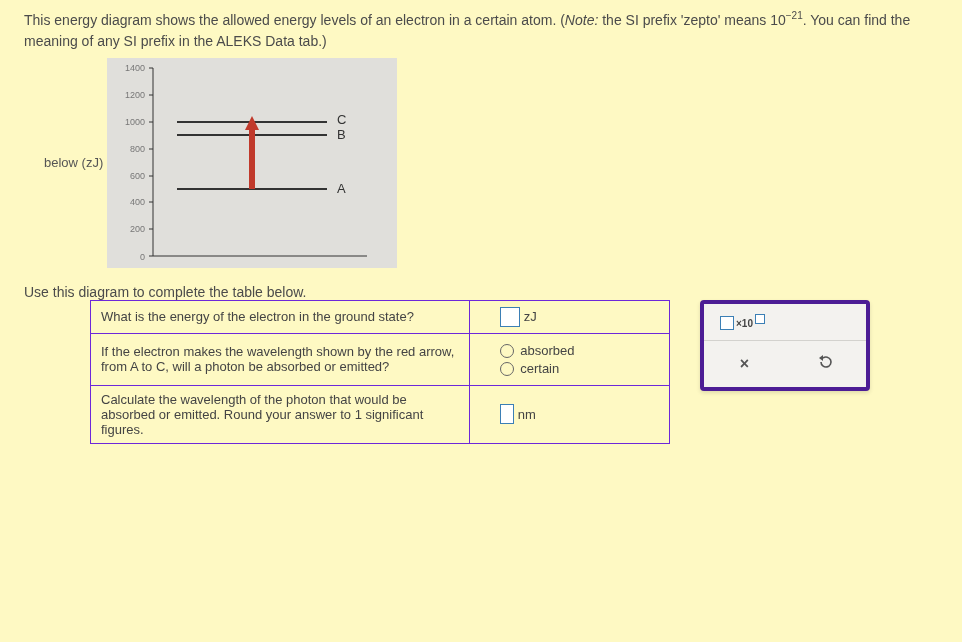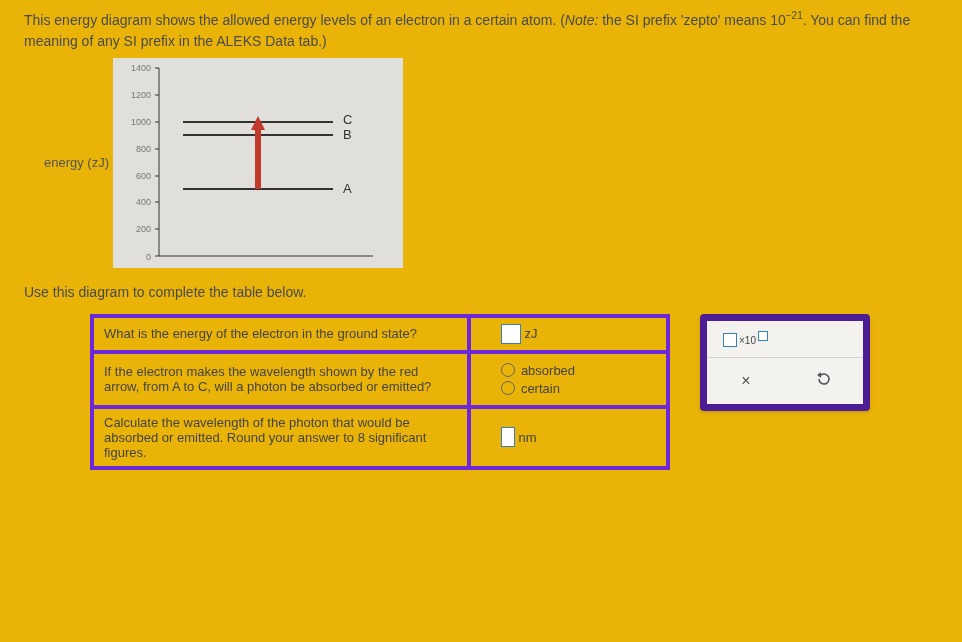--- a/index.html
+++ b/index.html
@@ -10,21 +10,21 @@
     height: 642px;
     background: #dcdbd7;
     font-family: Arial, Helvetica, sans-serif;
     font-size: 13px;
     color: #3a3a3a;
     overflow: hidden;
   }
   .page {
     width: 962px;
     height: 642px;
-    background: #eab308;
+    background: #fef9c3;
     padding: 8px 24px 10px 24px;
   }
   .intro {
     font-size: 14px;
     color: #4b4b4b;
     line-height: 1.5;
   }
   .intro sup { font-size: 10px; }
   .chart-row {
     display: flex;
@@ -40,34 +40,33 @@
   .chart-box {
     width: 290px;
     height: 210px;
     position: relative;
     background: #e0dfdb;
   }
   .prompt2 {
     font-size: 14px;
     color: #4b4b4b;
     margin-top: 16px;
-    margin-bottom: 14px;
   }
   .lower-row {
     display: flex;
     gap: 30px;
     align-items: flex-start;
   }
   table.answers {
     border-collapse: collapse;
     width: 580px;
     margin-left: 66px;
   }
   table.answers td {
-    border: 4px solid #6d28d9;
+    border: 1px solid #6d28d9;
     padding: 6px 10px;
     font-size: 13px;
     color: #444;
     vertical-align: middle;
   }
   table.answers td.qcell { width: 380px; }
   table.answers td.acell { width: 200px; text-align:left; padding-left: 30px;}
   .inputbox {
     display:inline-block;
     width: 20px;
@@ -79,39 +78,40 @@
   .inputbox.narrow { width: 14px; height: 20px; }
   .unit {
     display:inline-block;
     font-size: 13px;
     color: #444;
     margin-left: 0;
     vertical-align: middle;
   }
   .radio-row {
     display:flex;
-    align-items:flex-start;
+    align-items:flex-end;
     gap:6px;
     margin:3px 0;
     font-size:13px;
     color:#444;
   }
   .radio-circle {
     width:14px;
     height:14px;
     border:1px solid #666;
     border-radius:50%;
     display:inline-block;
   }
   .tool-panel {
     width: 170px;
     background: #f3f2ef;
-    border: 7px solid #4c1d95;
+    border: 4px solid #4c1d95;
     border-radius: 4px;
     box-shadow: 0 2px 4px rgba(0,0,0,.12);
+    font-weight: bold;
   }
   .tool-panel .top {
     display:flex;
     justify-content:flex-start;
     padding: 10px 16px;
     border-bottom: 1px solid #d3d2ce;
   }
   .sci-not {
     display:flex;
     align-items:flex-end;
@@ -142,21 +142,21 @@
 </style>
 </head>
 <body>
 <div class="page">
 
 <div class="intro">
   <span>This energy diagram shows the allowed energy levels of an electron in a certain atom. (</span><i>Note:</i><span> the SI prefix 'zepto' means 10</span><sup>−21</sup><span>. You can find the meaning of any SI prefix in the ALEKS Data tab.)</span>
 </div>
 
 <div class="chart-row">
-  <div class="ylabel">energy (zJ)</div>
+  <div class="ylabel">below (zJ)</div>
   <div class="chart-box">
     <svg width="290" height="210">
 
       <line x1="46" y1="10" x2="46" y2="198" stroke="#333" stroke-width="1"></line>
       <line x1="46" y1="198" x2="260" y2="198" stroke="#333" stroke-width="1"></line>
 
       <g>
         <g>
               <line x1="42" y1="198" x2="46" y2="198" stroke="#333"></line>
               <text x="38" y="202" font-size="9" fill="#777" text-anchor="end">0</text>
@@ -225,21 +225,21 @@
           <span class="radio-circle"></span>
           <span>absorbed</span>
         </div>
         <div class="radio-row">
           <span class="radio-circle"></span>
           <span>certain</span>
         </div>
       </td>
     </tr>
     <tr>
-      <td class="qcell">Calculate the wavelength of the photon that would be absorbed or emitted. Round your answer to 8 significant figures.</td>
+      <td class="qcell">Calculate the wavelength of the photon that would be absorbed or emitted. Round your answer to 1 significant figures.</td>
       <td class="acell">
         <span class="inputbox narrow"></span>
         <span class="unit">nm</span>
       </td>
     </tr>
   </tbody>
       </table>
 
   <div class="tool-panel">
     <div class="top">

